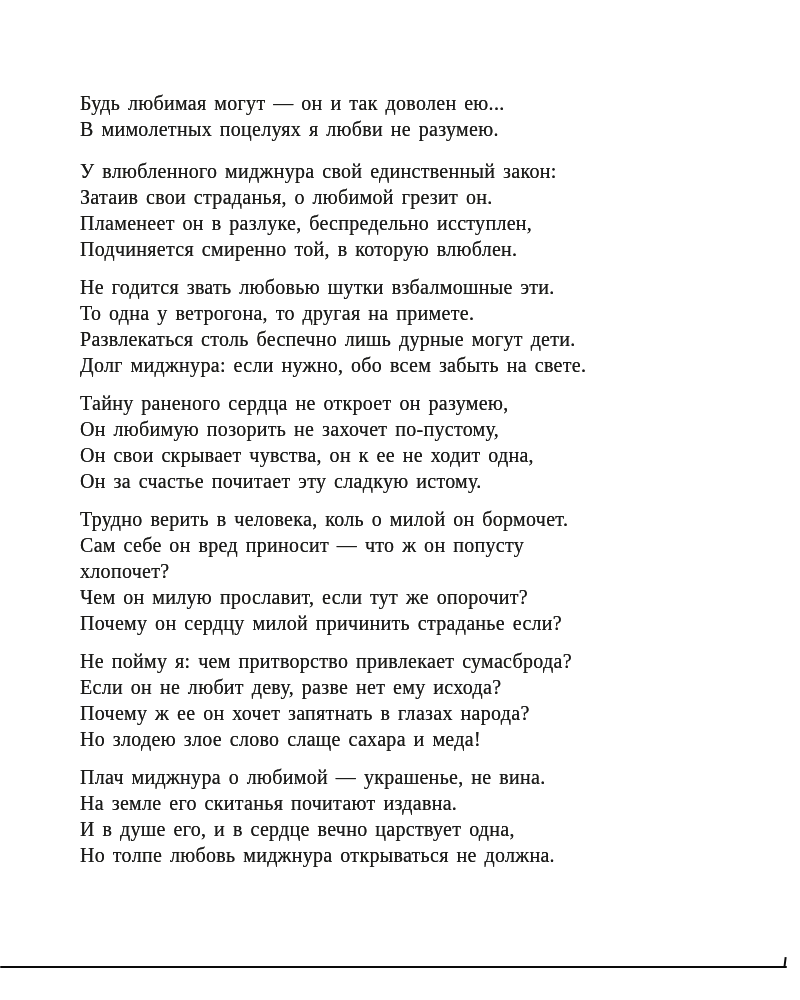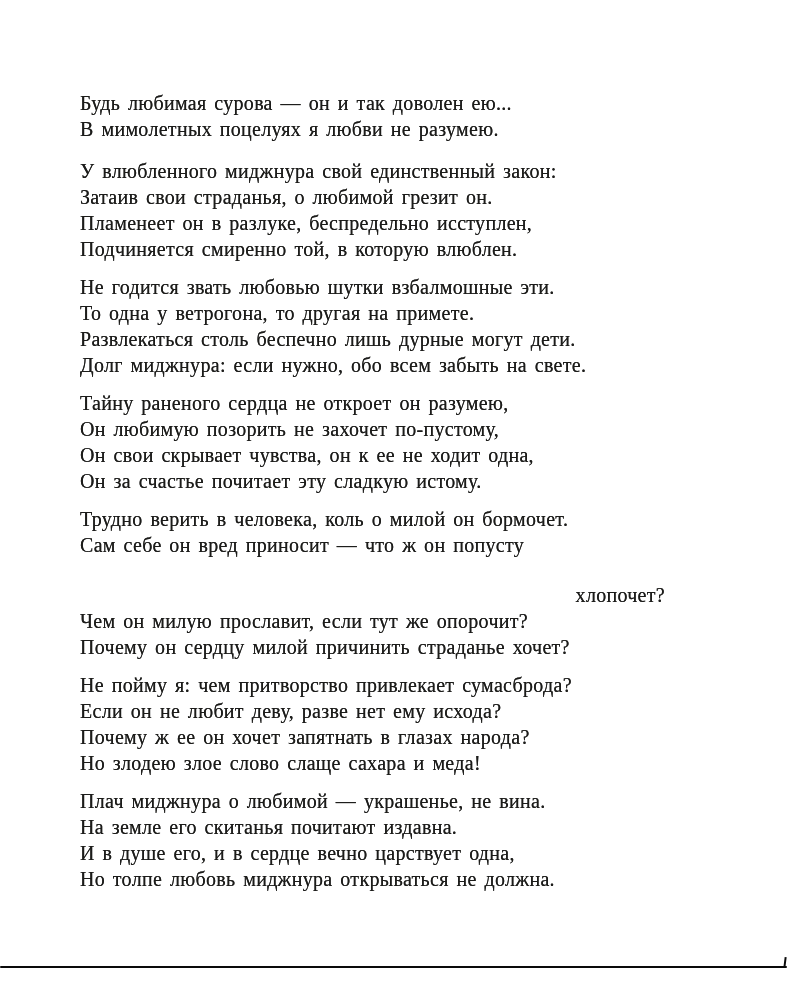--- a/index.html
+++ b/index.html
@@ -29,22 +29,21 @@
   .stanza {
     margin: 0 0 12px 0;
   }
   .stanza:first-child {
     margin-bottom: 16px;
   }
   .line {
     white-space: nowrap;
   }
   .line.runover {
-    text-align: right;
-    margin-top: 24px;
+    text-align: left;
   }
   .scan-line {
     position: absolute;
     left: 0;
     top: 966px;
     width: 787px;
     height: 2px;
     background: #0a0a0a;
     border-radius: 1px;
   }
@@ -57,21 +56,21 @@
     background: #0a0a0a;
     transform: rotate(7deg);
   }
 </style>
 </head>
 <body>
 
 <div class="poem">
 
   <div class="stanza">
-    <div class="line">Будь любимая сурова — он и так доволен ею...</div>
+    <div class="line">Будь любимая могут — он и так доволен ею...</div>
     <div class="line">В мимолетных поцелуях я любви не разумею.</div>
   </div>
 
   <div class="stanza">
     <div class="line">У влюбленного миджнура свой единственный закон:</div>
     <div class="line">Затаив свои страданья, о любимой грезит он.</div>
     <div class="line">Пламенеет он в разлуке, беспредельно исступлен,</div>
     <div class="line">Подчиняется смиренно той, в которую влюблен.</div>
   </div>
 
@@ -87,21 +86,21 @@
     <div class="line">Он любимую позорить не захочет по-пустому,</div>
     <div class="line">Он свои скрывает чувства, он к ее не ходит одна,</div>
     <div class="line">Он за счастье почитает эту сладкую истому.</div>
   </div>
 
   <div class="stanza">
     <div class="line">Трудно верить в человека, коль о милой он бормочет.</div>
     <div class="line">Сам себе он вред приносит — что ж он попусту</div>
     <div class="line runover">хлопочет?</div>
     <div class="line">Чем он милую прославит, если тут же опорочит?</div>
-    <div class="line">Почему он сердцу милой причинить страданье хочет?</div>
+    <div class="line">Почему он сердцу милой причинить страданье если?</div>
   </div>
 
   <div class="stanza">
     <div class="line">Не пойму я: чем притворство привлекает сумасброда?</div>
     <div class="line">Если он не любит деву, разве нет ему исхода?</div>
     <div class="line">Почему ж ее он хочет запятнать в глазах народа?</div>
     <div class="line">Но злодею злое слово слаще сахара и меда!</div>
   </div>
 
   <div class="stanza">

